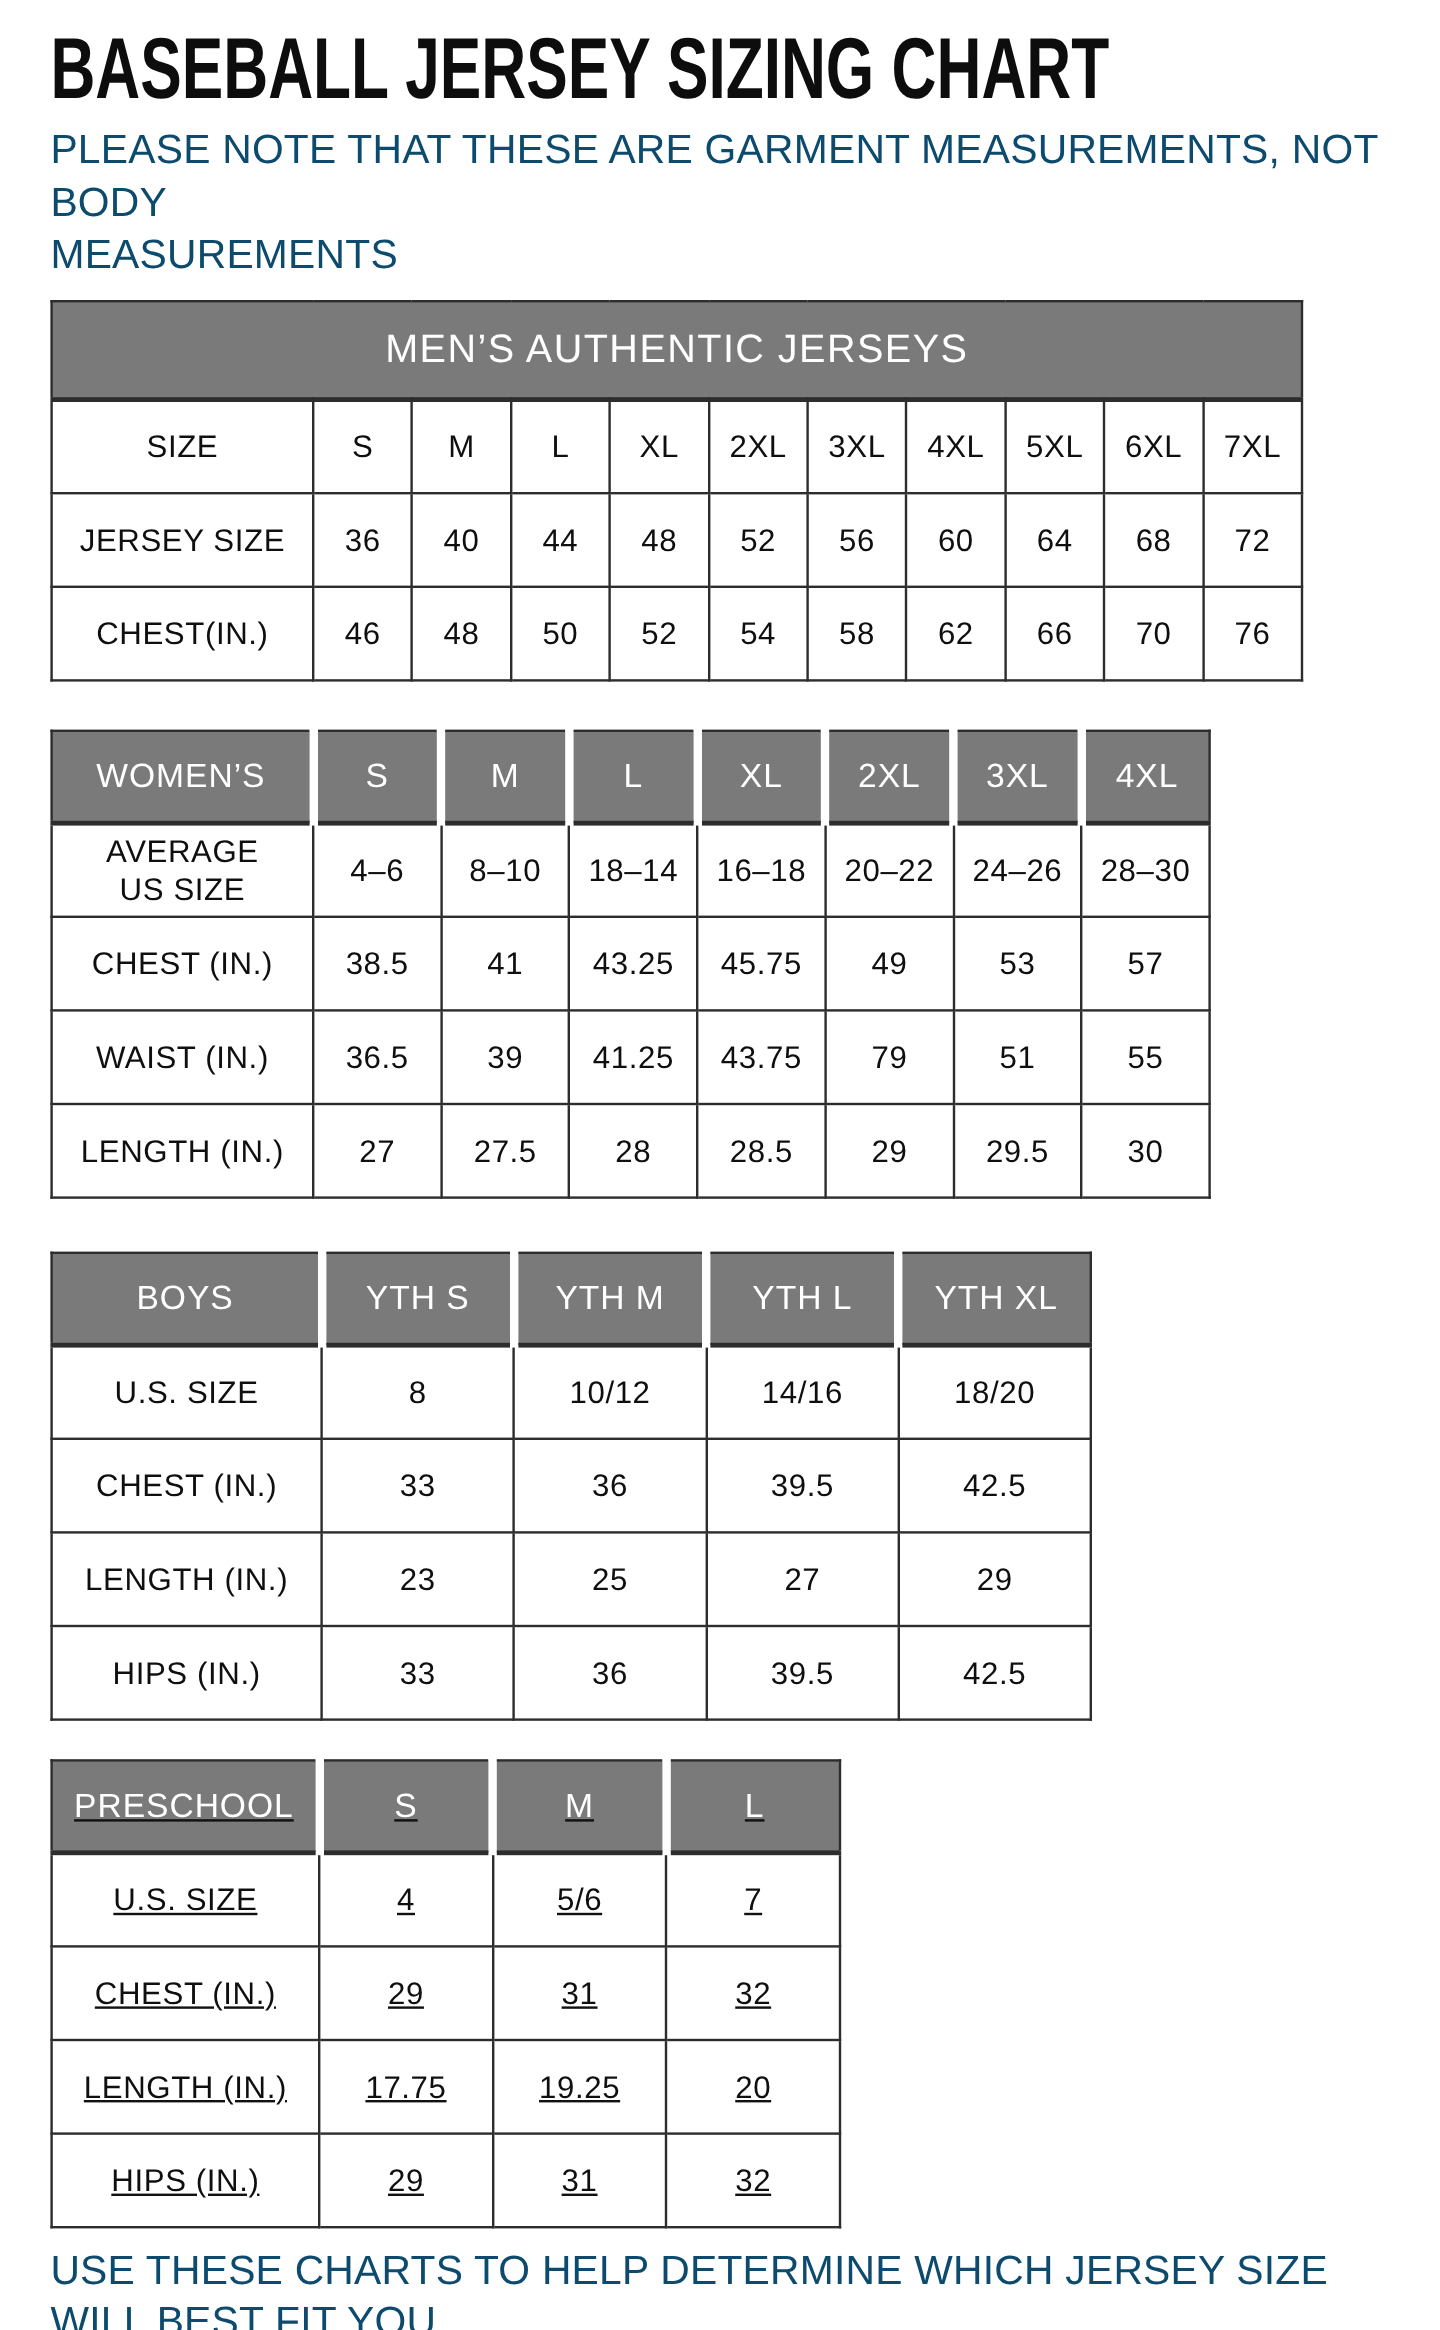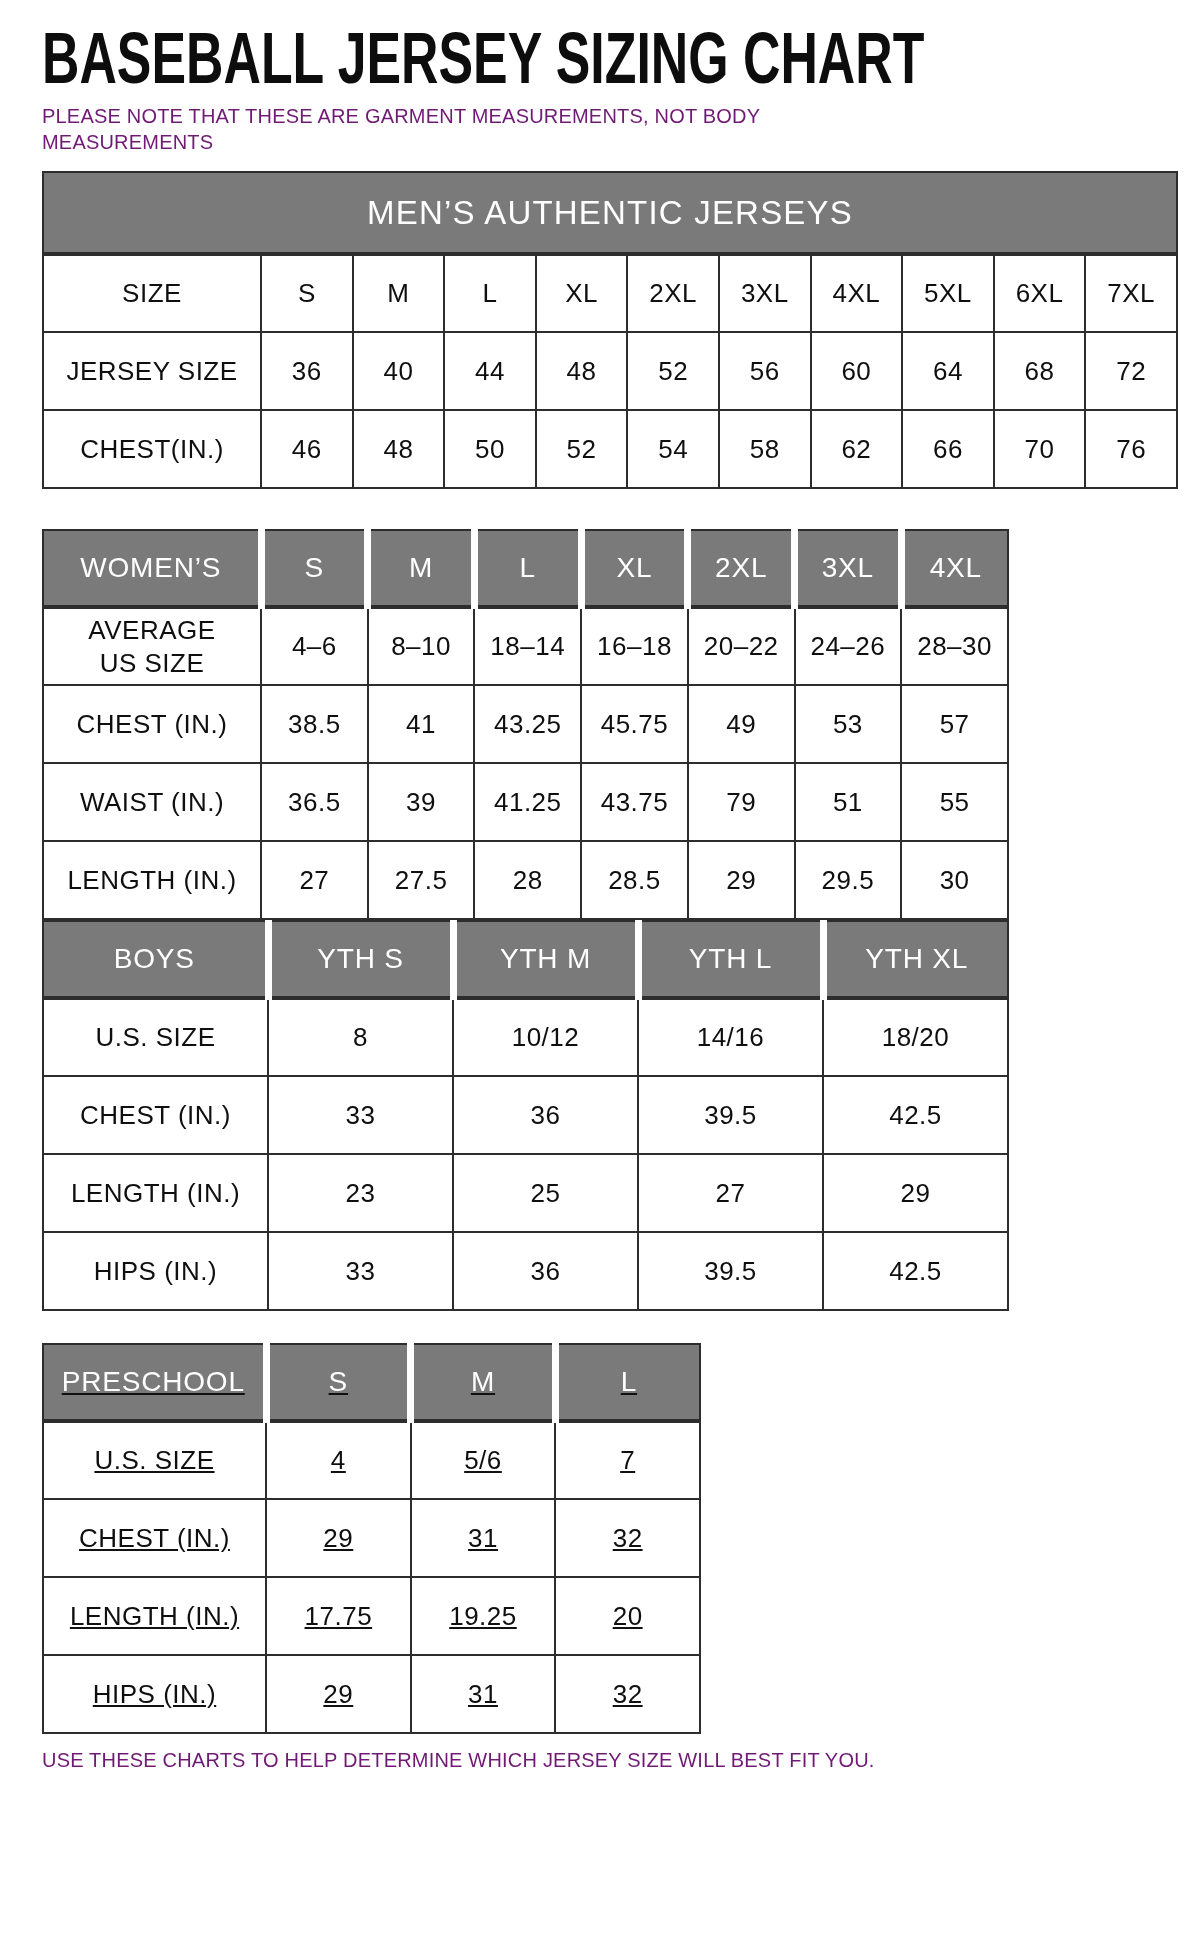--- a/index.html
+++ b/index.html
@@ -19,35 +19,35 @@
     line-height: 0.95;
     color: #0d0d0d;
     letter-spacing: 0px;
     transform: scaleX(0.72);
     transform-origin: 0 50%;
     white-space: nowrap;
     margin-bottom: 12px;
   }
 
   .note, .footer-note {
-    color: #701a75;
-    font-size: 20px;
+    color: #0c4a6e;
+    font-size: 34px;
     line-height: 1.27;
     letter-spacing: 0.2px;
     white-space: pre-line;
   }
   .note { margin-bottom: 16px; max-width: 1110px; }
 
   table.tbl {
     border-collapse: collapse;
     table-layout: fixed;
   }
-  .mens      { width: 1136px; margin-top: 2px; }
+  .mens      { width: 1044px; margin-top: 2px; }
   .womens    { width: 967px;  margin-top: 40px; }
-  .boys      { width: 967px;  }
+  .boys      { width: 868px;  margin-top: 44px; }
   .preschool { width: 659px;  margin-top: 32px; text-decoration: underline; }
 
   .mens      col.label-col { width: 218px; }
   .womens    col.label-col { width: 218px; }
   .boys      col.label-col { width: 225px; }
   .preschool col.label-col { width: 223px; }
 
   .tbl th {
     background: #7a7a7a;
     color: #ffffff;

